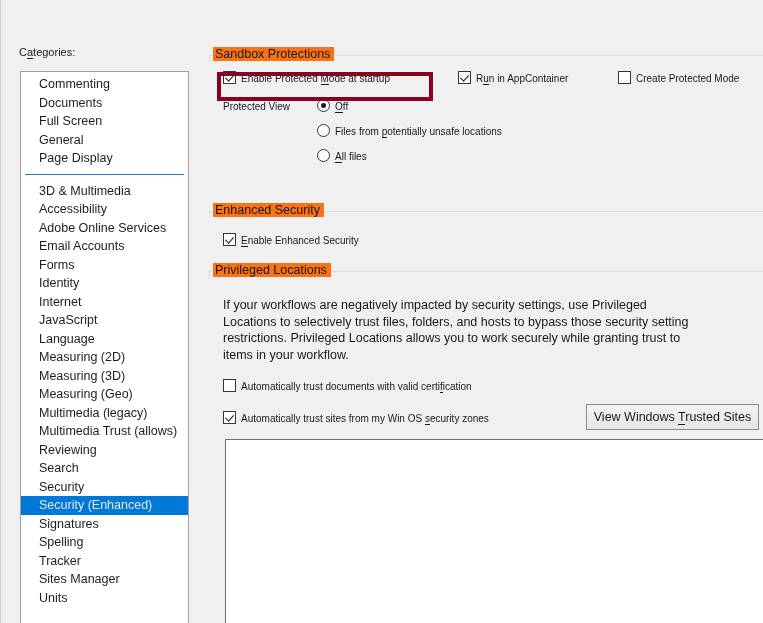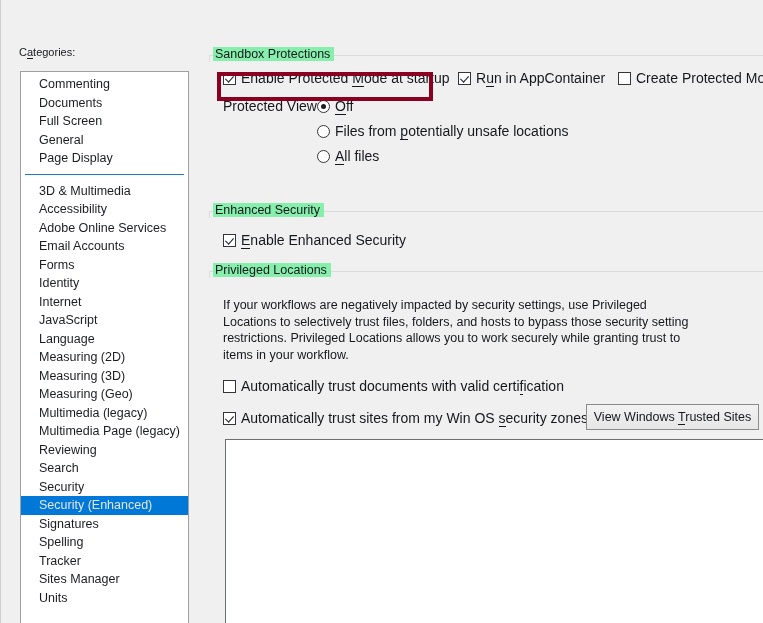--- a/index.html
+++ b/index.html
@@ -106,21 +106,21 @@
 
   .group {
     position: absolute;
     left: 0;
     width: 556px;
   }
   .group-title {
     position: absolute;
     left: 4px;
     top: -8px;
-    background: #86efac;
+    background: #f97316;
     padding: 0 4px 0 2px;
     font-size: 12.5px;
     color: #16181d;
     white-space: nowrap;
     z-index: 2;
   }
   .group-line {
     position: absolute;
     left: 0;
     right: 0;
@@ -178,21 +178,21 @@
     top: 3px;
     width: 5px;
     height: 5px;
     border-radius: 50%;
     background: #1b1d22;
   }
 
   .ctl-row {
     position: absolute;
     white-space: nowrap;
-    font-size: 14px;
+    font-size: 10px;
     color: #16181d;
     line-height: 15px;
   }
   .acc { border-bottom: 1px solid #16181d; }
 
   
   #highlight-box {
     position: absolute;
     left: 216px;
     top: 72px;
@@ -262,21 +262,21 @@
       <div class="cat-item">Email Accounts</div>
       <div class="cat-item">Forms</div>
       <div class="cat-item">Identity</div>
       <div class="cat-item">Internet</div>
       <div class="cat-item">JavaScript</div>
       <div class="cat-item">Language</div>
       <div class="cat-item">Measuring (2D)</div>
       <div class="cat-item">Measuring (3D)</div>
       <div class="cat-item">Measuring (Geo)</div>
       <div class="cat-item">Multimedia (legacy)</div>
-      <div class="cat-item">Multimedia Page (legacy)</div>
+      <div class="cat-item">Multimedia Trust (allows)</div>
       <div class="cat-item">Reviewing</div>
       <div class="cat-item">Search</div>
       <div class="cat-item">Security</div>
       <div class="cat-item selected">Security (Enhanced)</div>
       <div class="cat-item">Signatures</div>
       <div class="cat-item">Spelling</div>
       <div class="cat-item">Tracker</div>
       <div class="cat-item">Sites Manager</div>
       <div class="cat-item">Units</div>
     </div>

